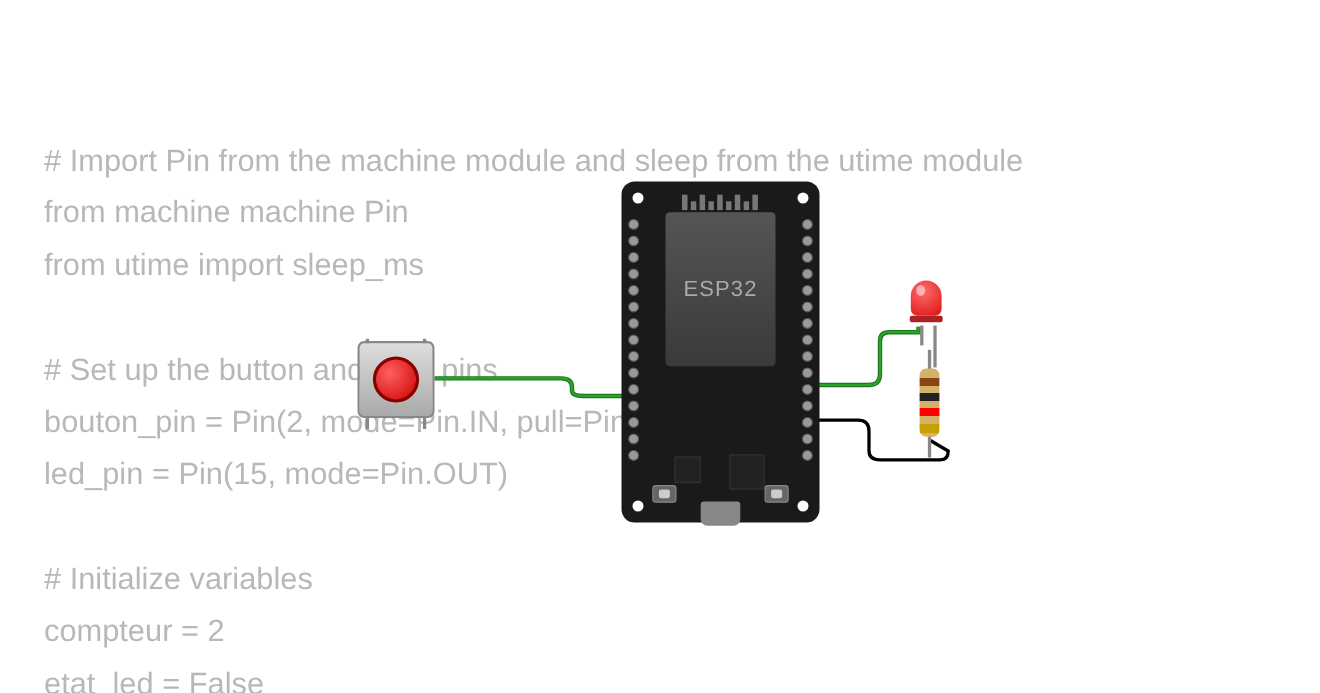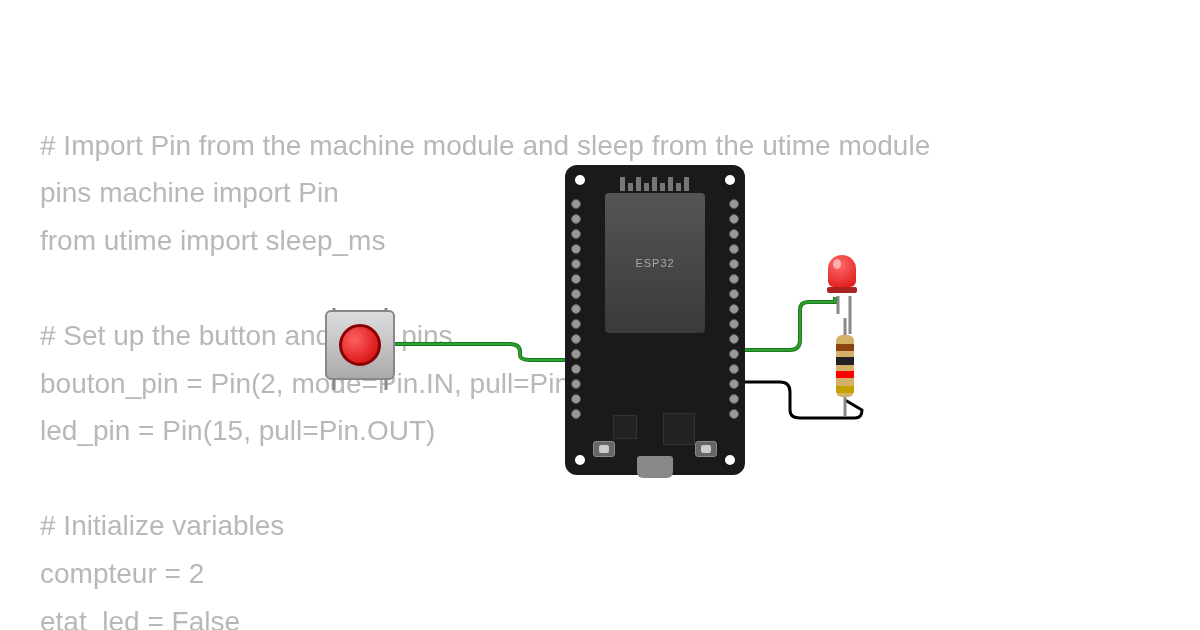--- a/index.html
+++ b/index.html
@@ -75,21 +75,21 @@
     width: 100px;
     height: 140px;
     background: linear-gradient(180deg, #555 0%, #3a3a3a 100%);
     border-radius: 4px;
     display: flex;
     align-items: center;
     justify-content: center;
   }
   .shield-label {
     color: #aaa;
-    font-size: 11px;
+    font-size: 20px;
     letter-spacing: 1px;
   }
   .antenna-pattern {
     position: absolute;
     left: 55px;
     top: 8px;
     width: 70px;
     height: 18px;
     display: flex;
     gap: 3px;
@@ -216,26 +216,26 @@
   .wire {
     position: absolute;
     pointer-events: none;
   }
 </style>
 </head>
 <body>
 
 <div class="code-overlay">
 <span># Import Pin from the machine module and sleep from the utime module</span>
-<span>pins machine import Pin</span>
+<span>from machine machine Pin</span>
 <span>from utime import sleep_ms</span>
 <span></span>
 <span># Set up the button and LED pins</span>
 <span>bouton_pin = Pin(2, mode=Pin.IN, pull=Pin.PULL_UP)</span>
-<span>led_pin = Pin(15, pull=Pin.OUT)</span>
+<span>led_pin = Pin(15, mode=Pin.OUT)</span>
 <span></span>
 <span># Initialize variables</span>
 <span>compteur = 2</span>
 <span>etat_led = False</span>
 
 </div>
 
 <div class="circuit">
 
   <svg class="wire" width="1200" height="630">

